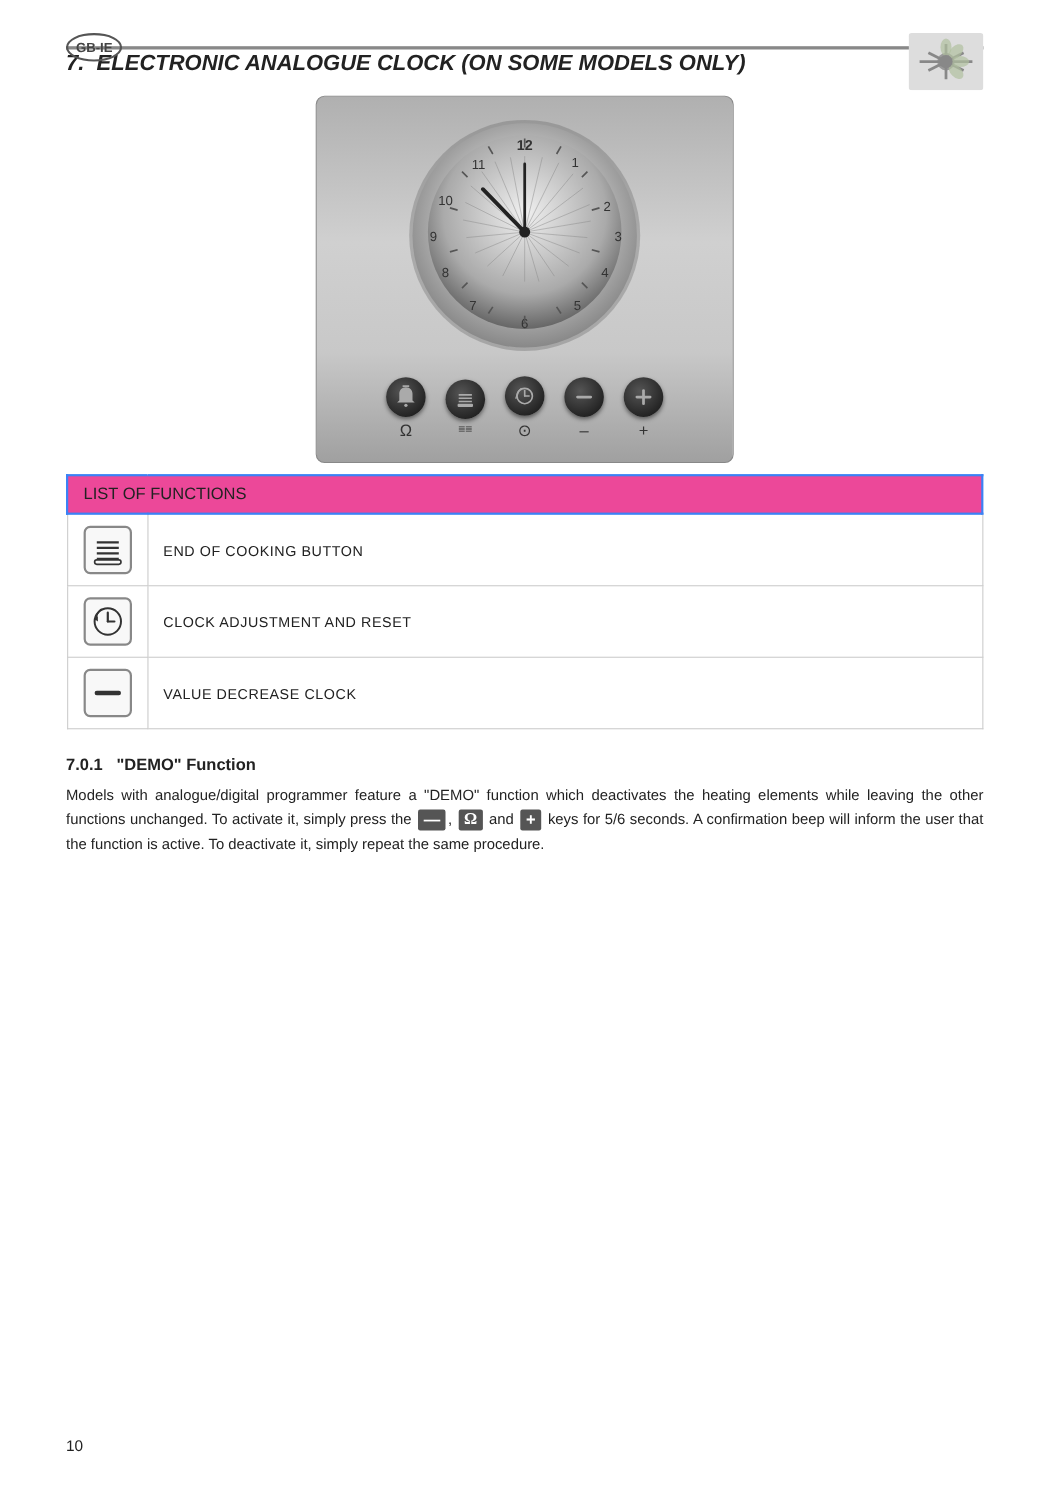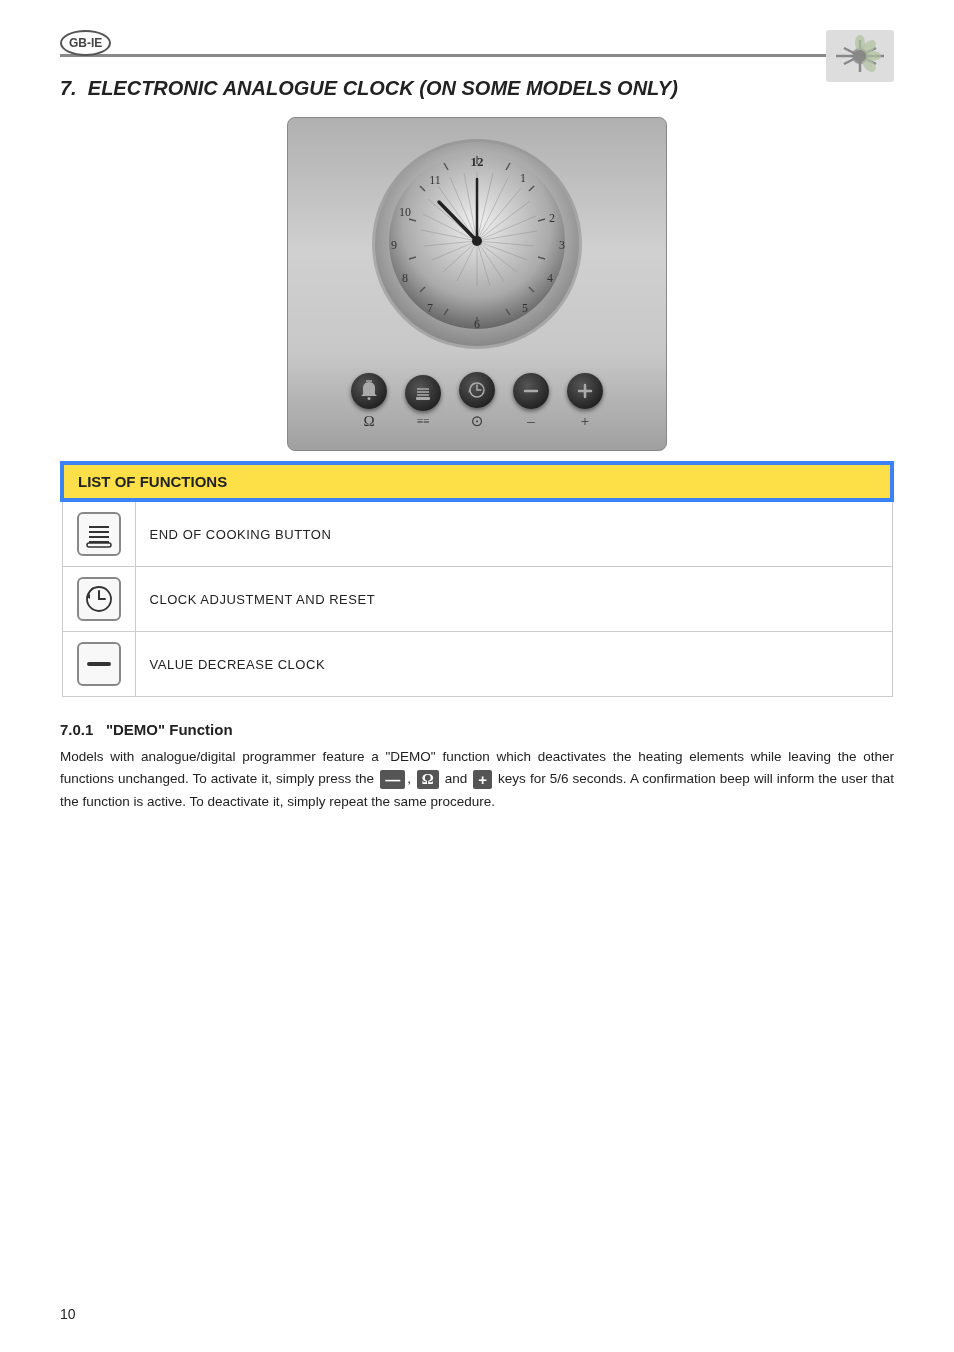--- a/index.html
+++ b/index.html
@@ -20,22 +20,22 @@
       padding: 30px 60px 40px 60px;
       position: relative;
     }
 
     
     .header {
       display: flex;
       align-items: flex-end;
       justify-content: center;
       border-bottom: 3px solid #888;
-      padding-bottom: 24px;
-      margin-bottom: 18px;
+      padding-bottom: 12px;
+      margin-bottom: 0;
       position: relative;
     }
     .header-logo-left {
       position: absolute;
       left: 0;
       top: 0;
     }
     .header-logo-right {
       position: absolute;
       right: 0;
@@ -64,21 +64,20 @@
       font-style: italic;
       margin-bottom: 16px;
       line-height: 1.3;
     }
 
     
     .clock-container {
       display: flex;
       justify-content: center;
       margin-bottom: 10px;
-      font-family: Liberation Serif, serif;
     }
     .clock-panel {
       width: 380px;
       background: linear-gradient(180deg, #b0b0b0 0%, #d0d0d0 40%, #c8c8c8 70%, #a0a0a0 100%);
       border-radius: 8px;
       border: 1px solid #888;
       padding: 16px 16px 20px 16px;
       display: flex;
       flex-direction: column;
       align-items: center;
@@ -124,25 +123,25 @@
       justify-content: center;
     }
 
     
     .functions-table {
       width: 100%;
       border-collapse: collapse;
       margin-bottom: 24px;
     }
     .functions-table .table-header-row td {
-      background: #fde047;
-      font-weight: bold;
+      background: #ec4899;
+      font-weight: normal;
       font-size: 15px;
       padding: 8px 14px;
-      border: 4px solid #3b82f6;
+      border: 2px solid #3b82f6;
     }
     .functions-table tr td {
       border: 1px solid #ccc;
       vertical-align: middle;
       padding: 10px 14px;
     }
     .functions-table .icon-cell {
       width: 70px;
       text-align: center;
     }

